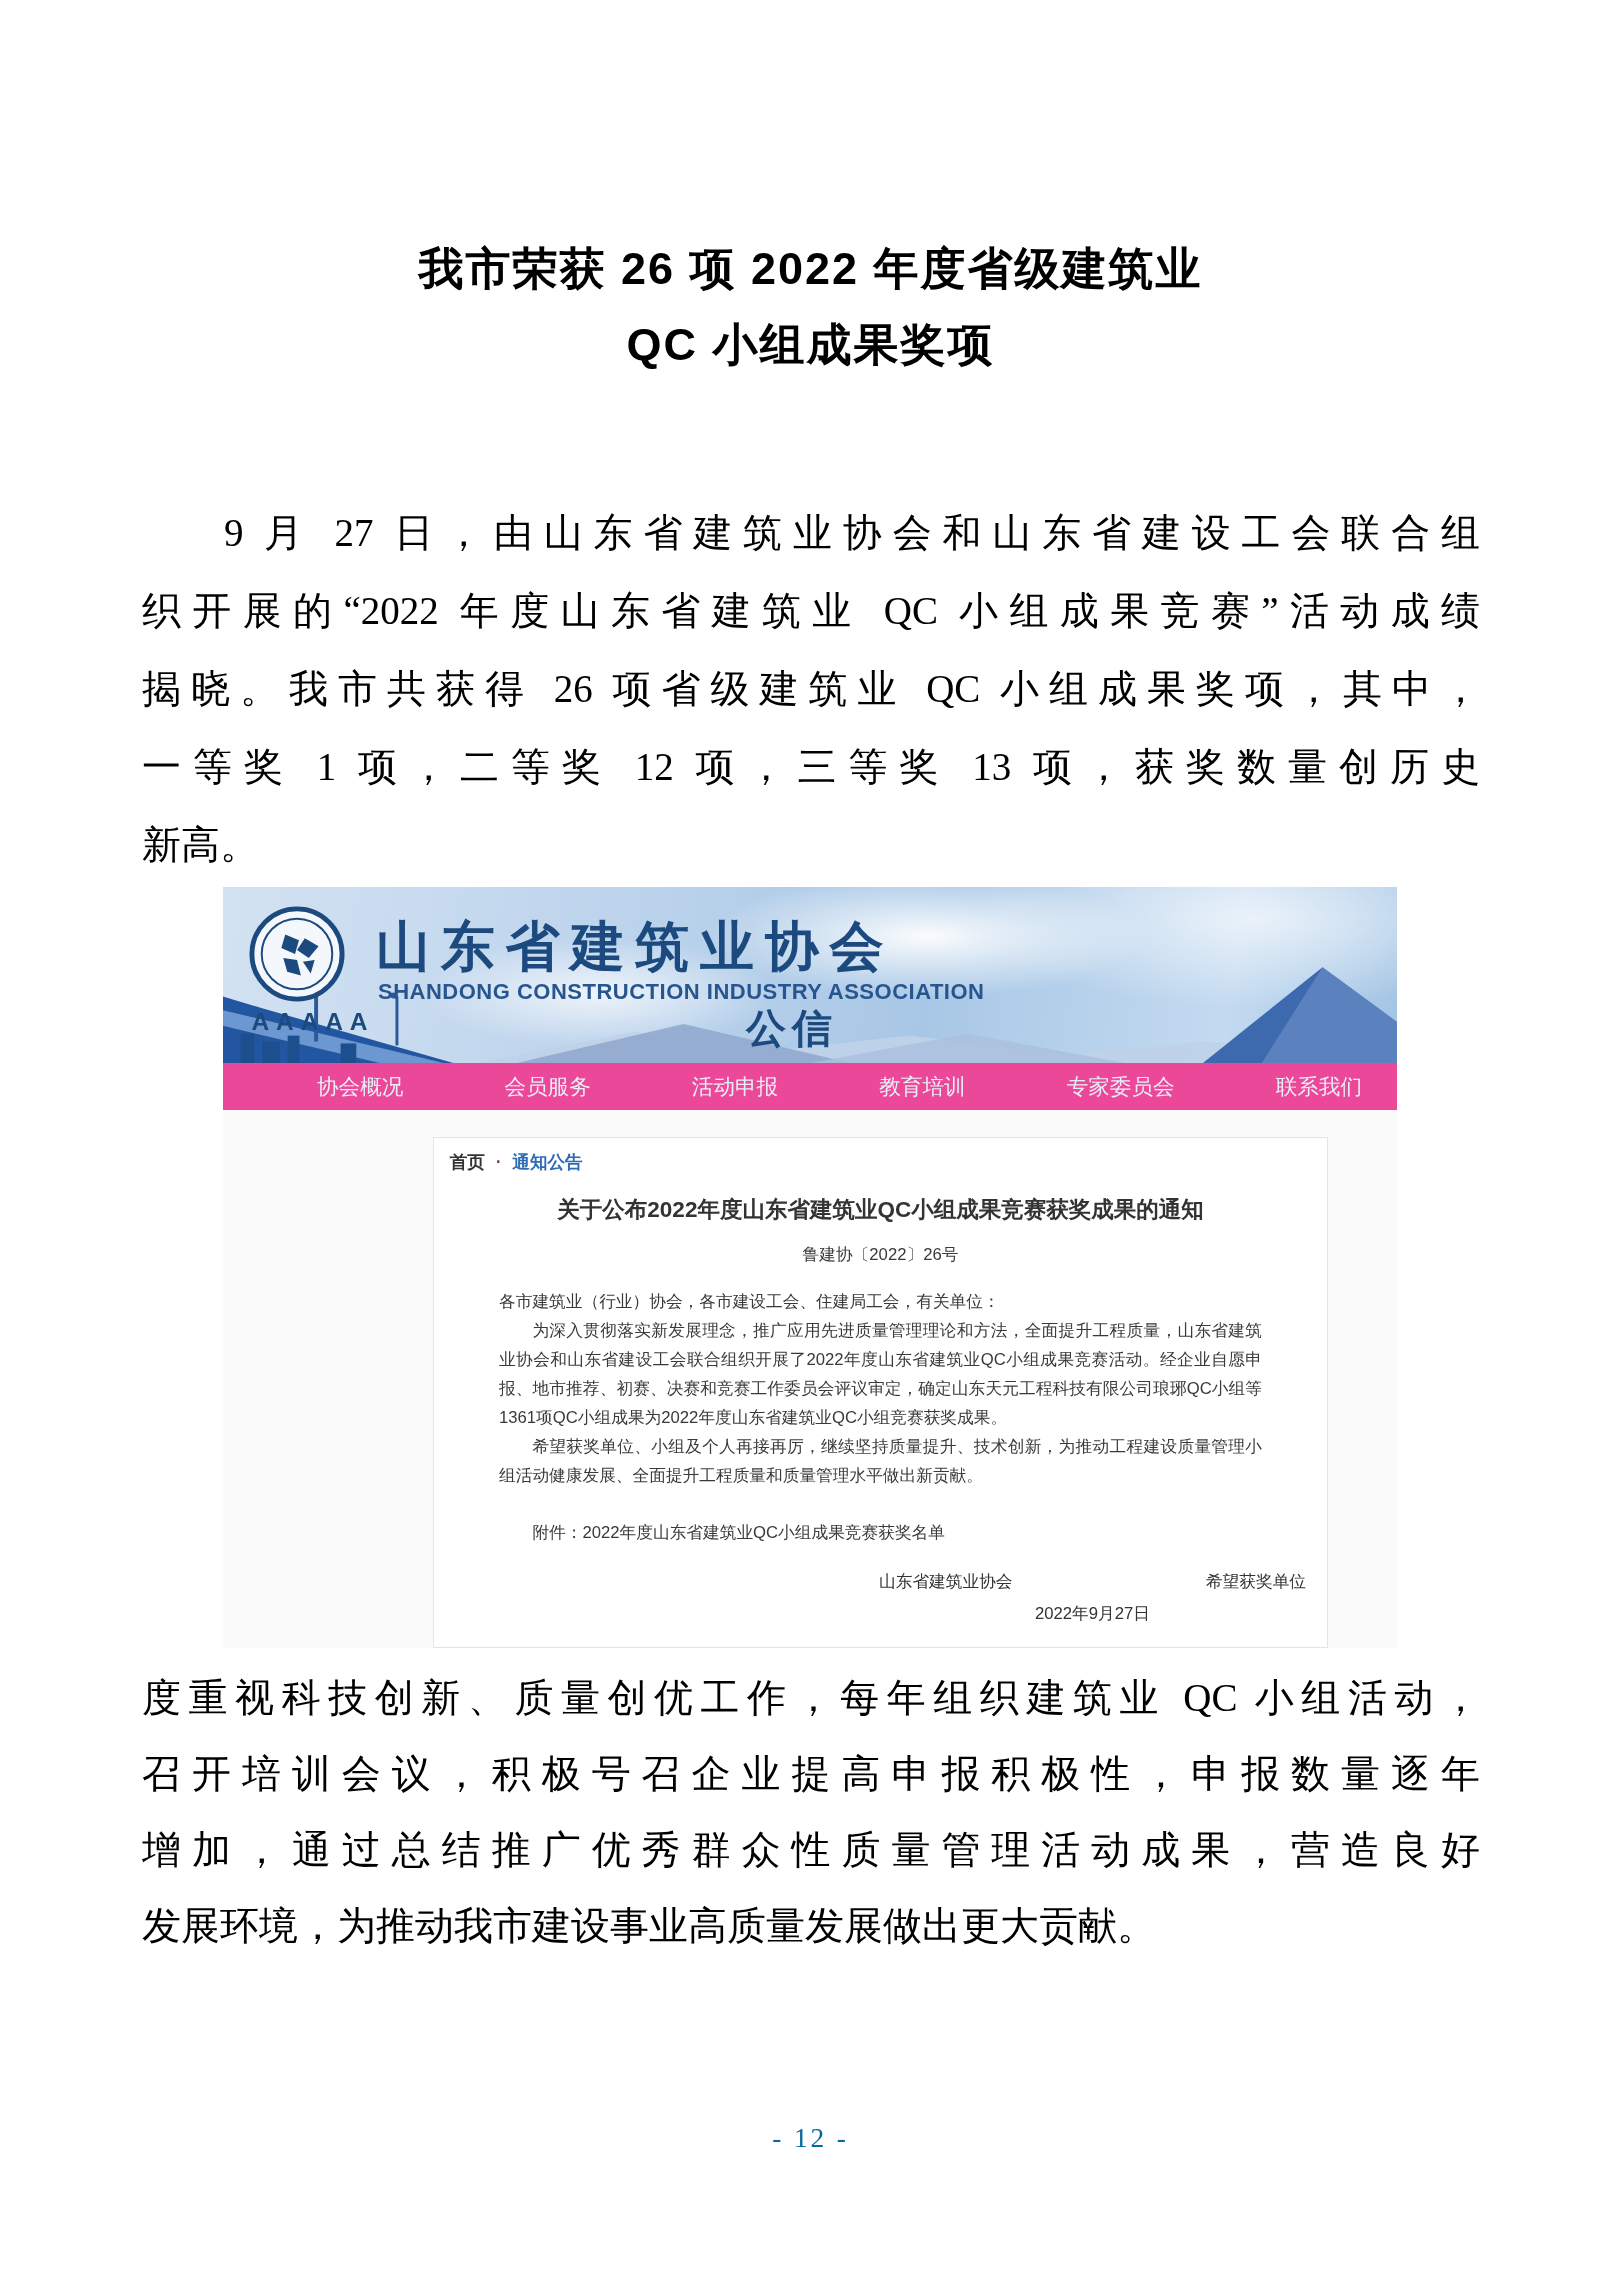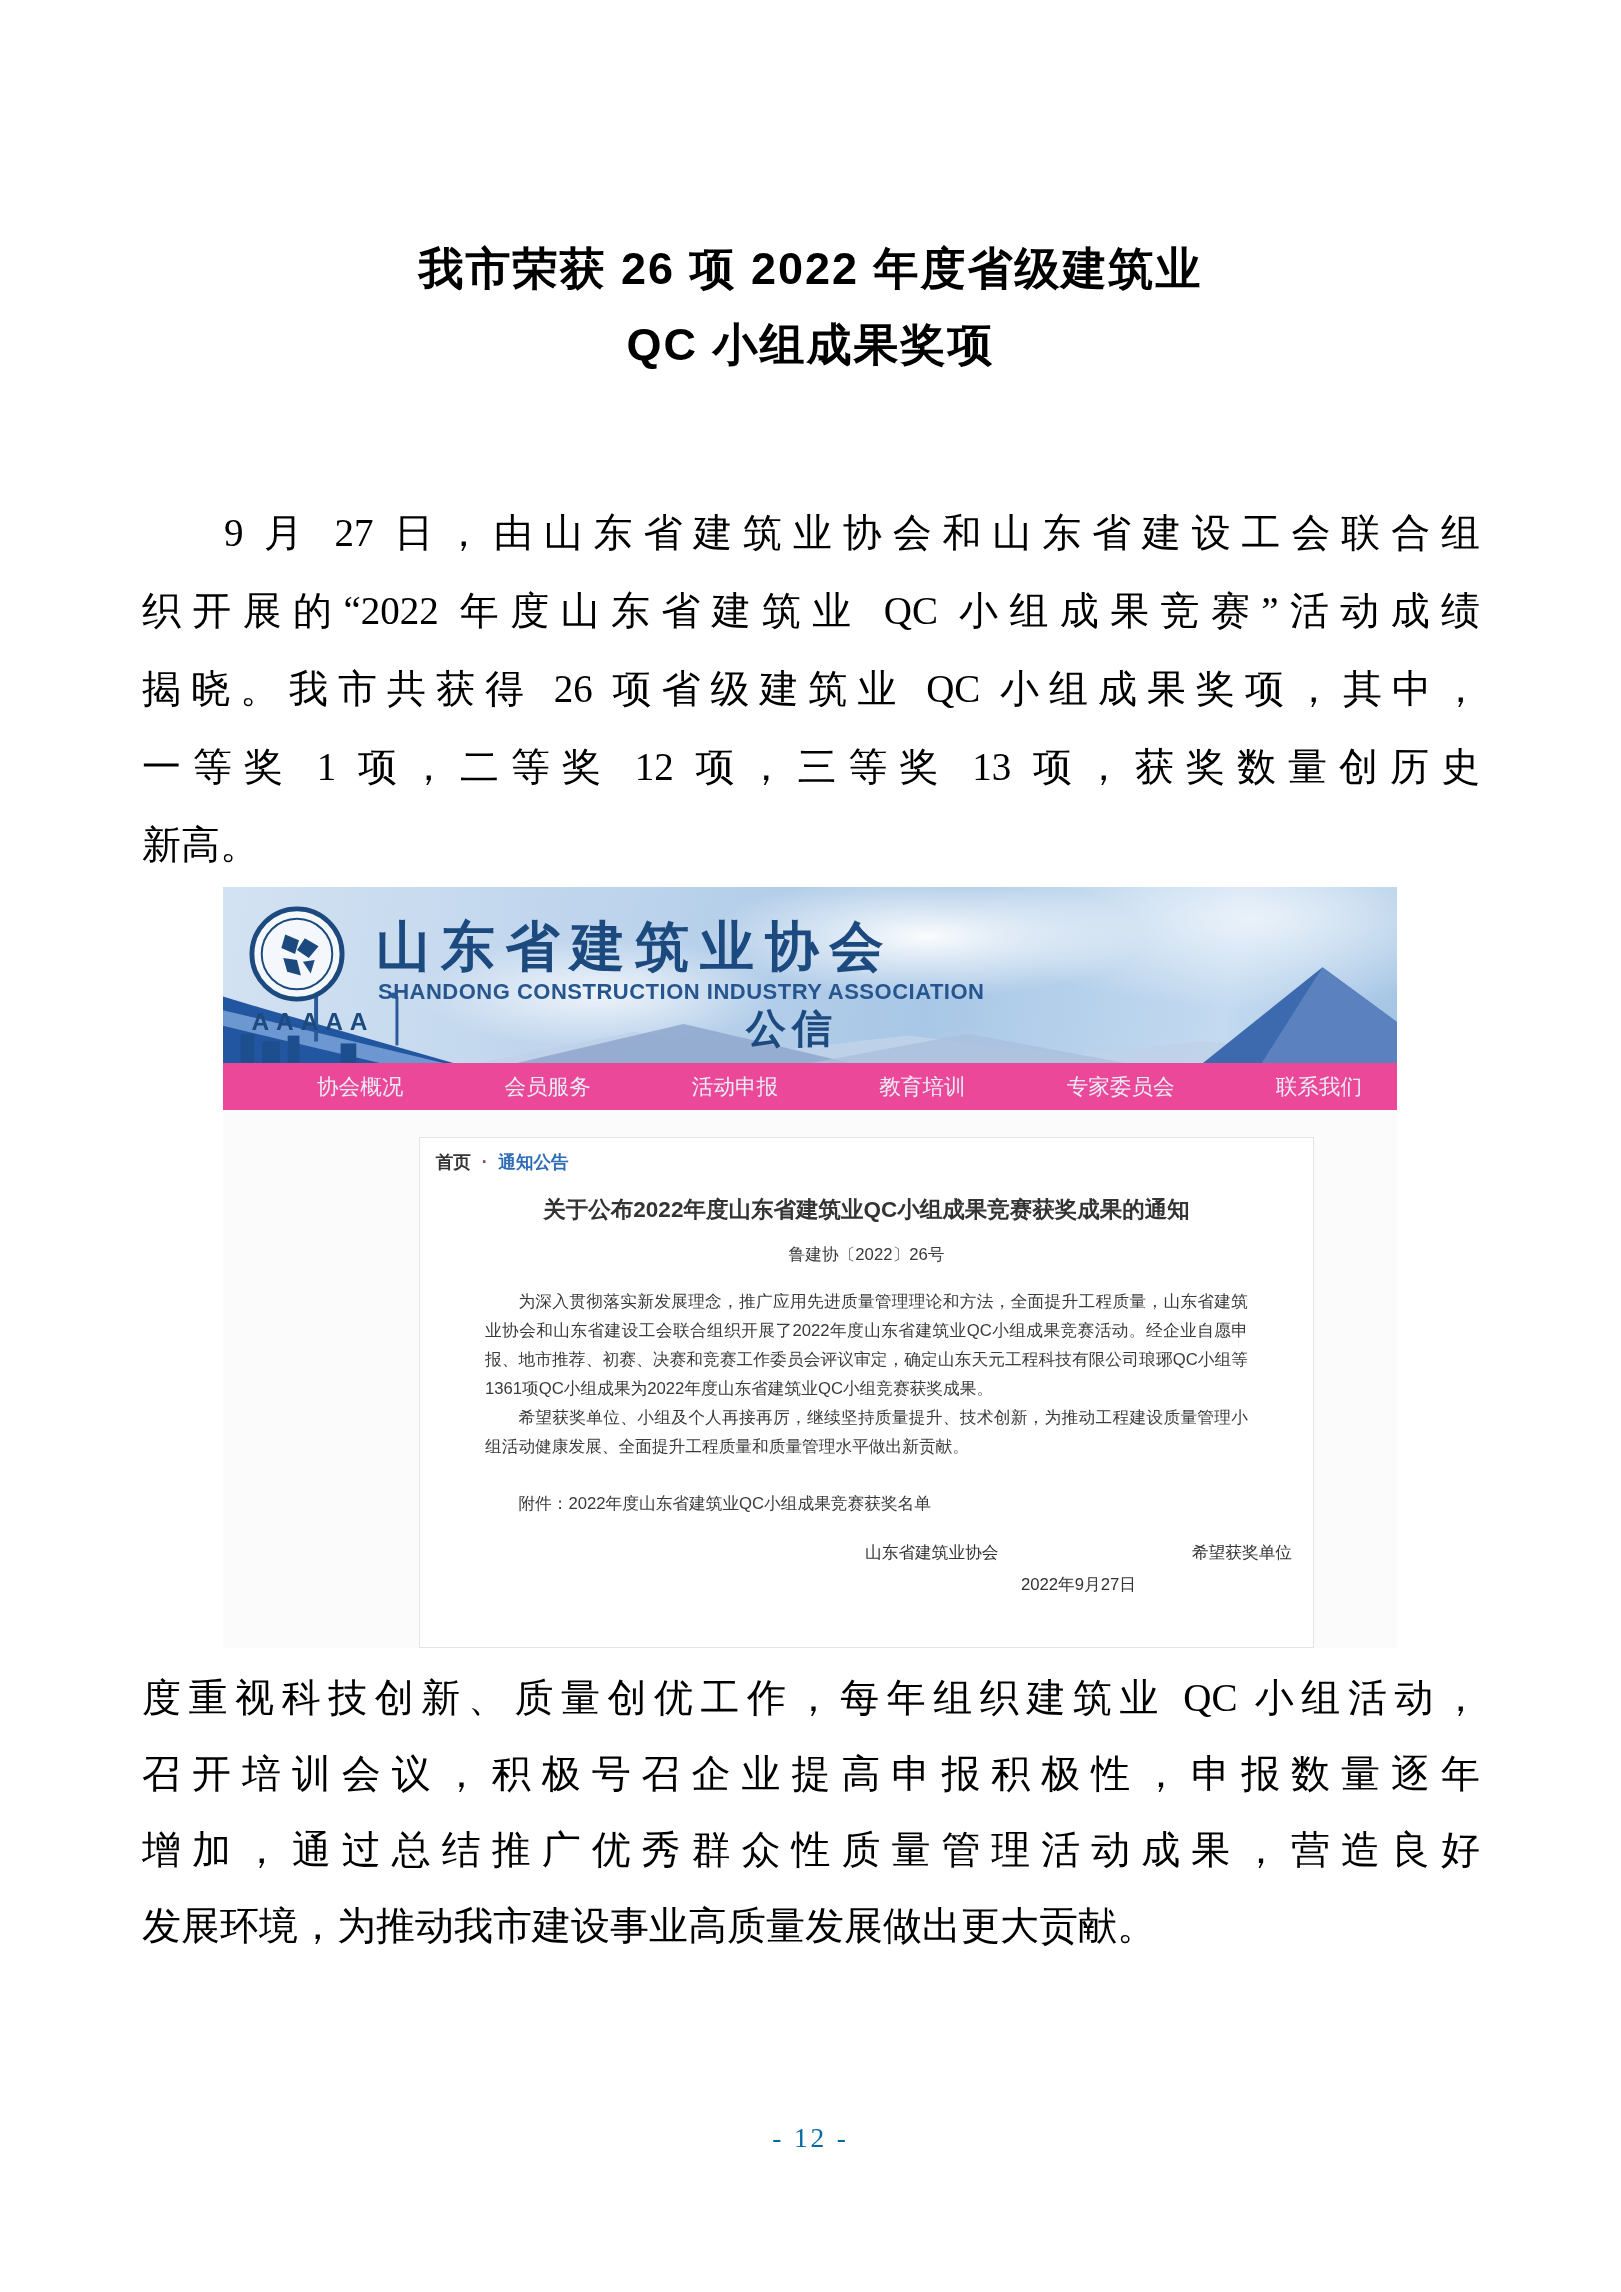--- a/index.html
+++ b/index.html
@@ -62,21 +62,21 @@
 
   .navbar {
     height:47px; background:#ec4899; display:flex; align-items:center;
     justify-content:space-between; padding:0 35px 0 94px;
     color:#e8eef6; font-size:21.6px;
   }
   .nav-item { cursor:pointer; white-space:nowrap; }
 
   .webpage { position:relative; height:538px; background:#fbfbfc; }
   .notice-box {
-    position:absolute; left:196px; top:26.5px; width:895px; bottom:0;
+    position:absolute; left:210px; top:26.5px; width:895px; bottom:0;
     background:#fff; border:1px solid #e4e4e4; box-sizing:border-box;
     padding:13.7px 65px 0 65px; overflow:hidden;
   }
   .breadcrumb {
     position:absolute; left:15.7px; top:12.7px; font-size:17.6px; color:#333;
     font-weight:bold;
   }
   .crumb-home { color:#333; }
   .crumb-sep  { color:#8a4444; margin:0 5.9px; }
   .crumb-cur  { color:#2e6cb7; }
@@ -171,20 +171,21 @@
         <div class="breadcrumb">
           <span class="crumb-home">首页</span>
           <span class="crumb-sep">·</span>
           <span class="crumb-cur">通知公告</span>
         </div>
 
         <div class="notice-title">关于公布2022年度山东省建筑业QC小组成果竞赛获奖成果的通知</div>
         <div class="doc-num">鲁建协〔2022〕26号</div>
 
         <div class="notice-body">
+          <p class="nb-par">各市建筑业（行业）协会，各市建设工会、住建局工会，有关单位：</p>
           <p class="nb-par nb-indent">为深入贯彻落实新发展理念，推广应用先进质量管理理论和方法，全面提升工程质量，山东省建筑业协会和山东省建设工会联合组织开展了2022年度山东省建筑业QC小组成果竞赛活动。经企业自愿申报、地市推荐、初赛、决赛和竞赛工作委员会评议审定，确定山东天元工程科技有限公司琅琊QC小组等1361项QC小组成果为2022年度山东省建筑业QC小组竞赛获奖成果。</p>
           <p class="nb-par nb-indent">希望获奖单位、小组及个人再接再厉，继续坚持质量提升、技术创新，为推动工程建设质量管理小组活动健康发展、全面提升工程质量和质量管理水平做出新贡献。</p>
         </div>
 
         <div class="attachment">附件：2022年度山东省建筑业QC小组成果竞赛获奖名单</div>
 
         <div class="sig-block">
           <div class="sig-row">
             <span>山东省建筑业协会</span>
             <span>希望获奖单位</span>

